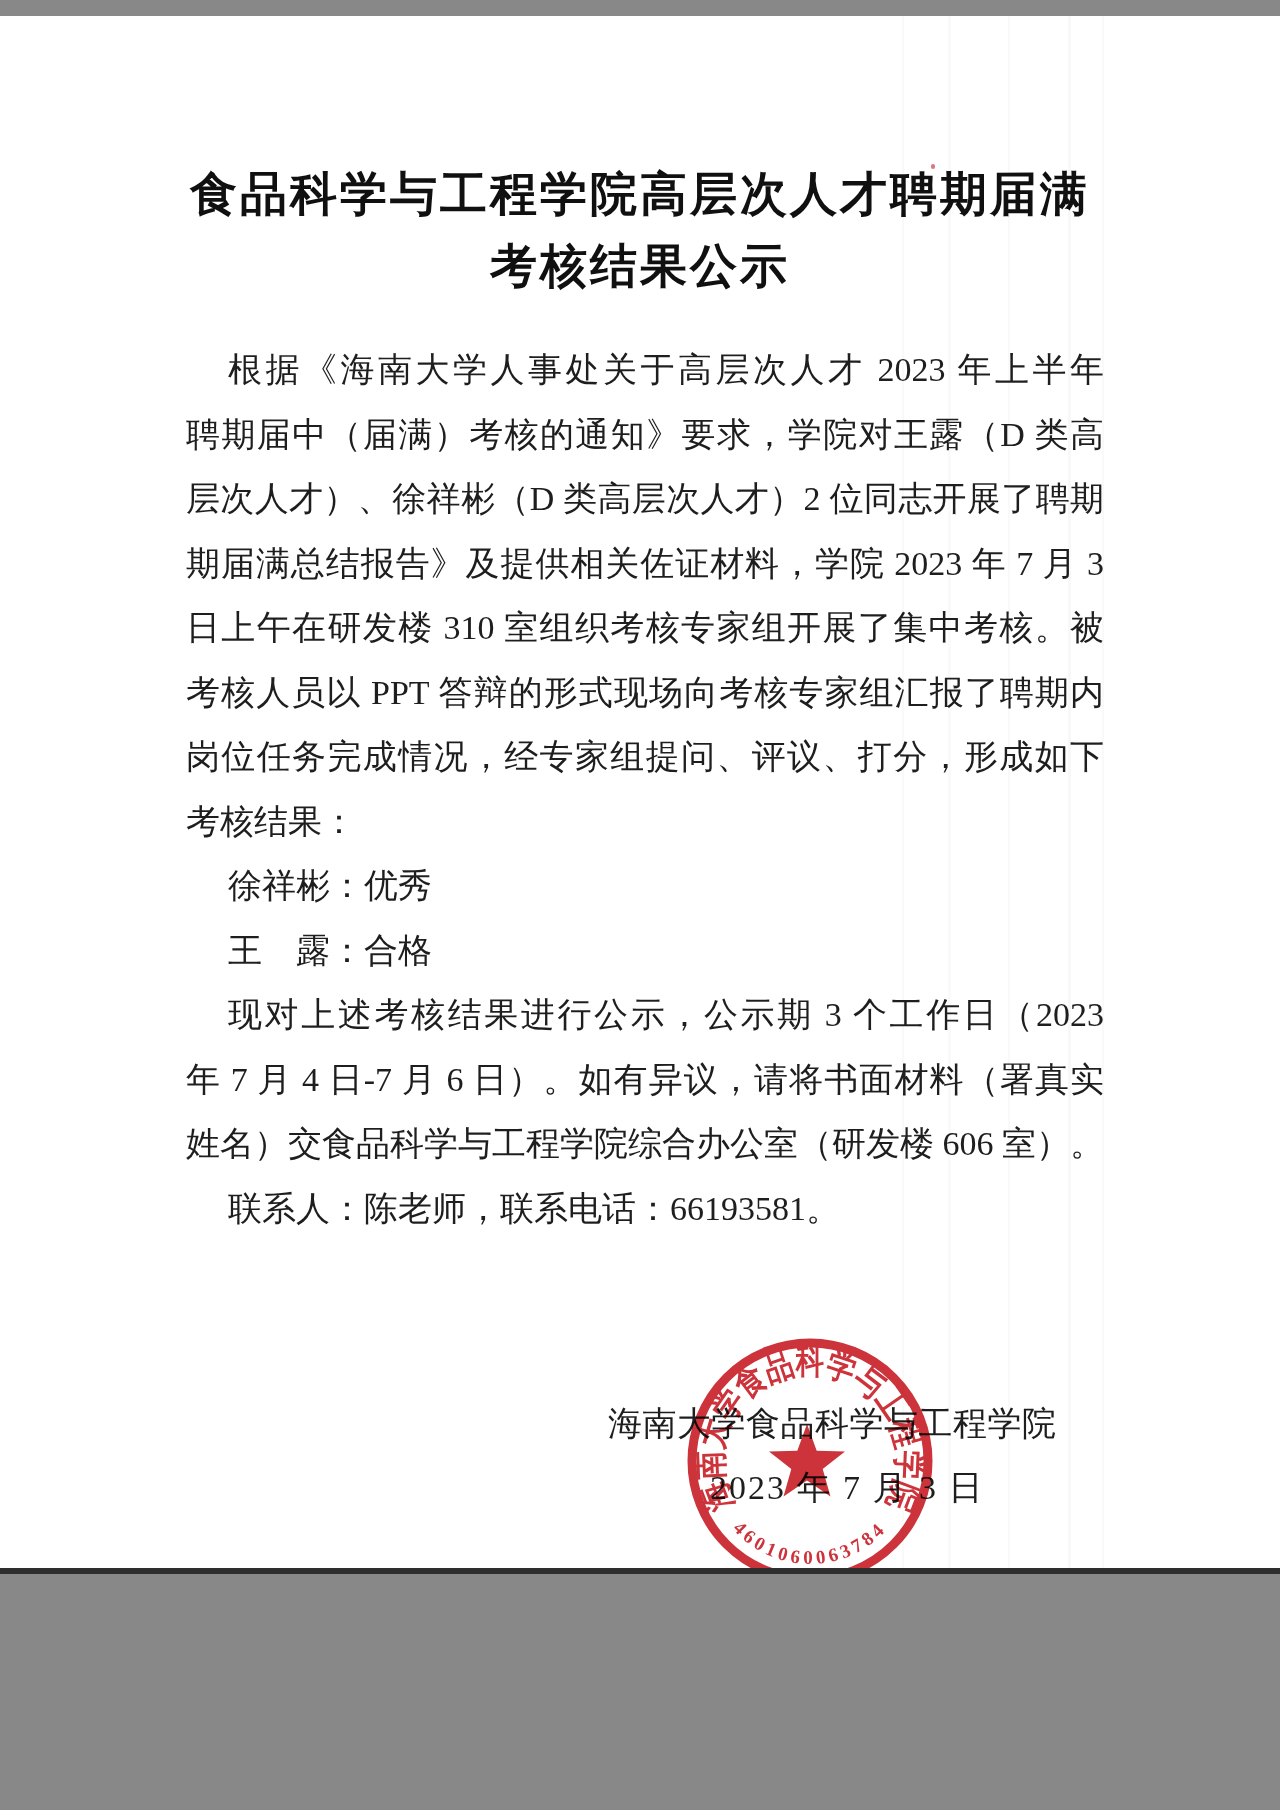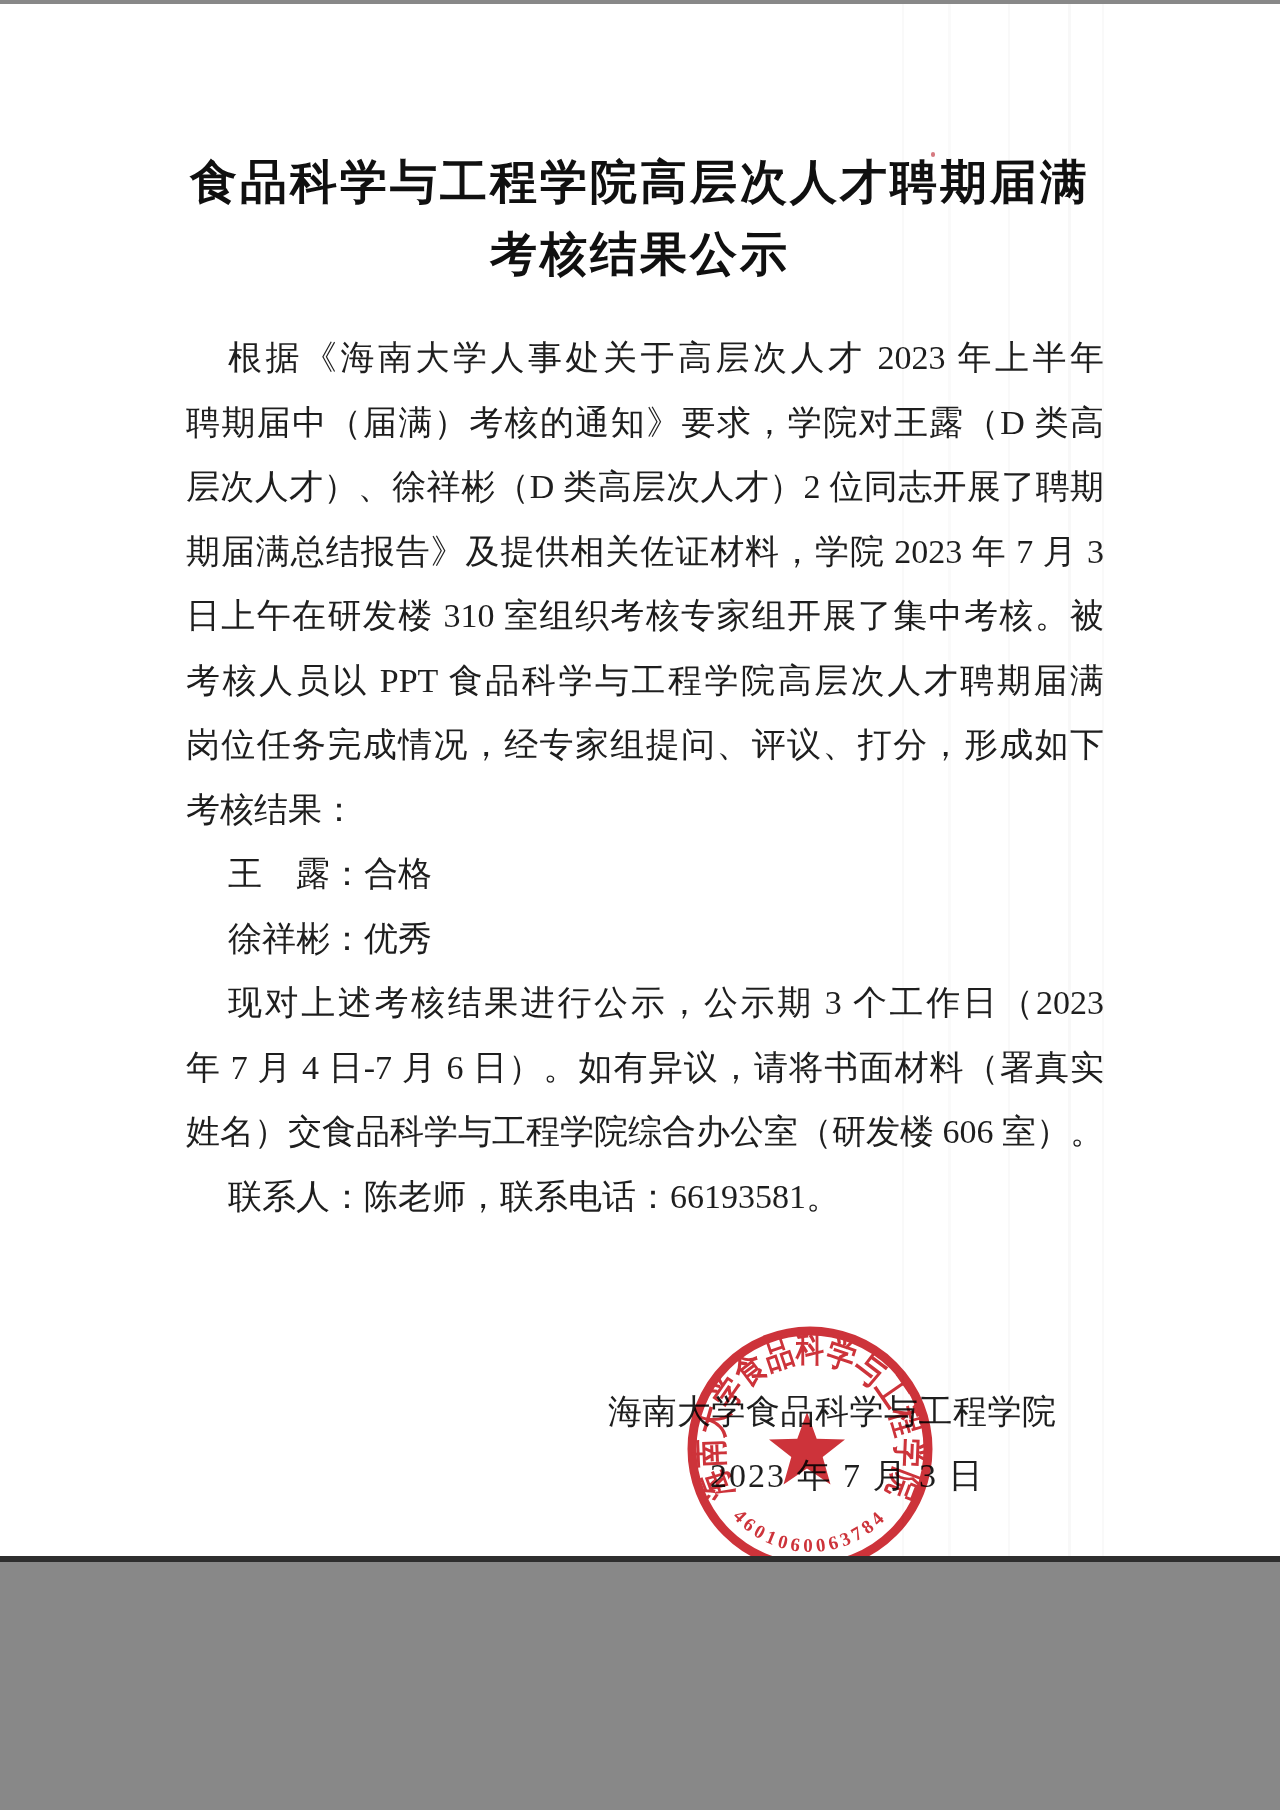--- a/index.html
+++ b/index.html
@@ -1,19 +1,19 @@
 <!DOCTYPE html>
 <html><head>
 <meta charset="utf-8">
 <style>
   html,body{margin:0;padding:0;background:#888;}
   .page{
     position:relative;
     width:1280px;height:1558px;
-    margin:4px auto;
+    margin:16px auto;
     background:#ffffff;
     overflow:hidden;
     font-family:"Liberation Serif","DejaVu Serif",serif;
     color:#1d1d1d;
   }
   
   .streak{position:absolute;top:0;bottom:0;background:rgba(60,60,60,0.03);}
   .s1{left:902px;width:2px;}
   .s2{left:948px;width:3px;background:rgba(60,60,60,0.025);}
   .s3{left:1008px;width:2px;}
@@ -80,25 +80,25 @@
     <div>食品科学与工程学院高层次人才聘期届满</div>
     <div>考核结果公示</div>
   </div>
 
   <div class="body-text">
     <div class="line indent fill">根据《海南大学人事处关于高层次人才 2023 年上半年</div>
     <div class="line fill">聘期届中（届满）考核的通知》要求，学院对王露（D 类高</div>
     <div class="line fill">层次人才）、徐祥彬（D 类高层次人才）2 位同志开展了聘期</div>
     <div class="line fill">期届满总结报告》及提供相关佐证材料，学院 2023 年 7 月 3</div>
     <div class="line fill">日上午在研发楼 310 室组织考核专家组开展了集中考核。被</div>
-    <div class="line fill">考核人员以 PPT 食品科学与工程学院高层次人才聘期届满</div>
+    <div class="line fill">考核人员以 PPT 答辩的形式现场向考核专家组汇报了聘期内</div>
     <div class="line fill">岗位任务完成情况，经专家组提问、评议、打分，形成如下</div>
     <div class="line">考核结果：</div>
+    <div class="line indent">徐祥彬：优秀</div>
     <div class="line indent">王　露：合格</div>
-    <div class="line indent">徐祥彬：优秀</div>
     <div class="line indent fill">现对上述考核结果进行公示，公示期 3 个工作日（2023</div>
     <div class="line fill">年 7 月 4 日-7 月 6 日）。如有异议，请将书面材料（署真实</div>
     <div class="line fill">姓名）交食品科学与工程学院综合办公室（研发楼 606 室）。</div>
     <div class="line indent">联系人：陈老师，联系电话：66193581。</div>
   </div>
 
   <div class="sig-org">海南大学食品科学与工程学院</div>
   <div class="sig-date">2023 年 7 月 3 日</div>
 
   <svg class="stamp" viewBox="0 0 270 270" xmlns="http://www.w3.org/2000/svg">

